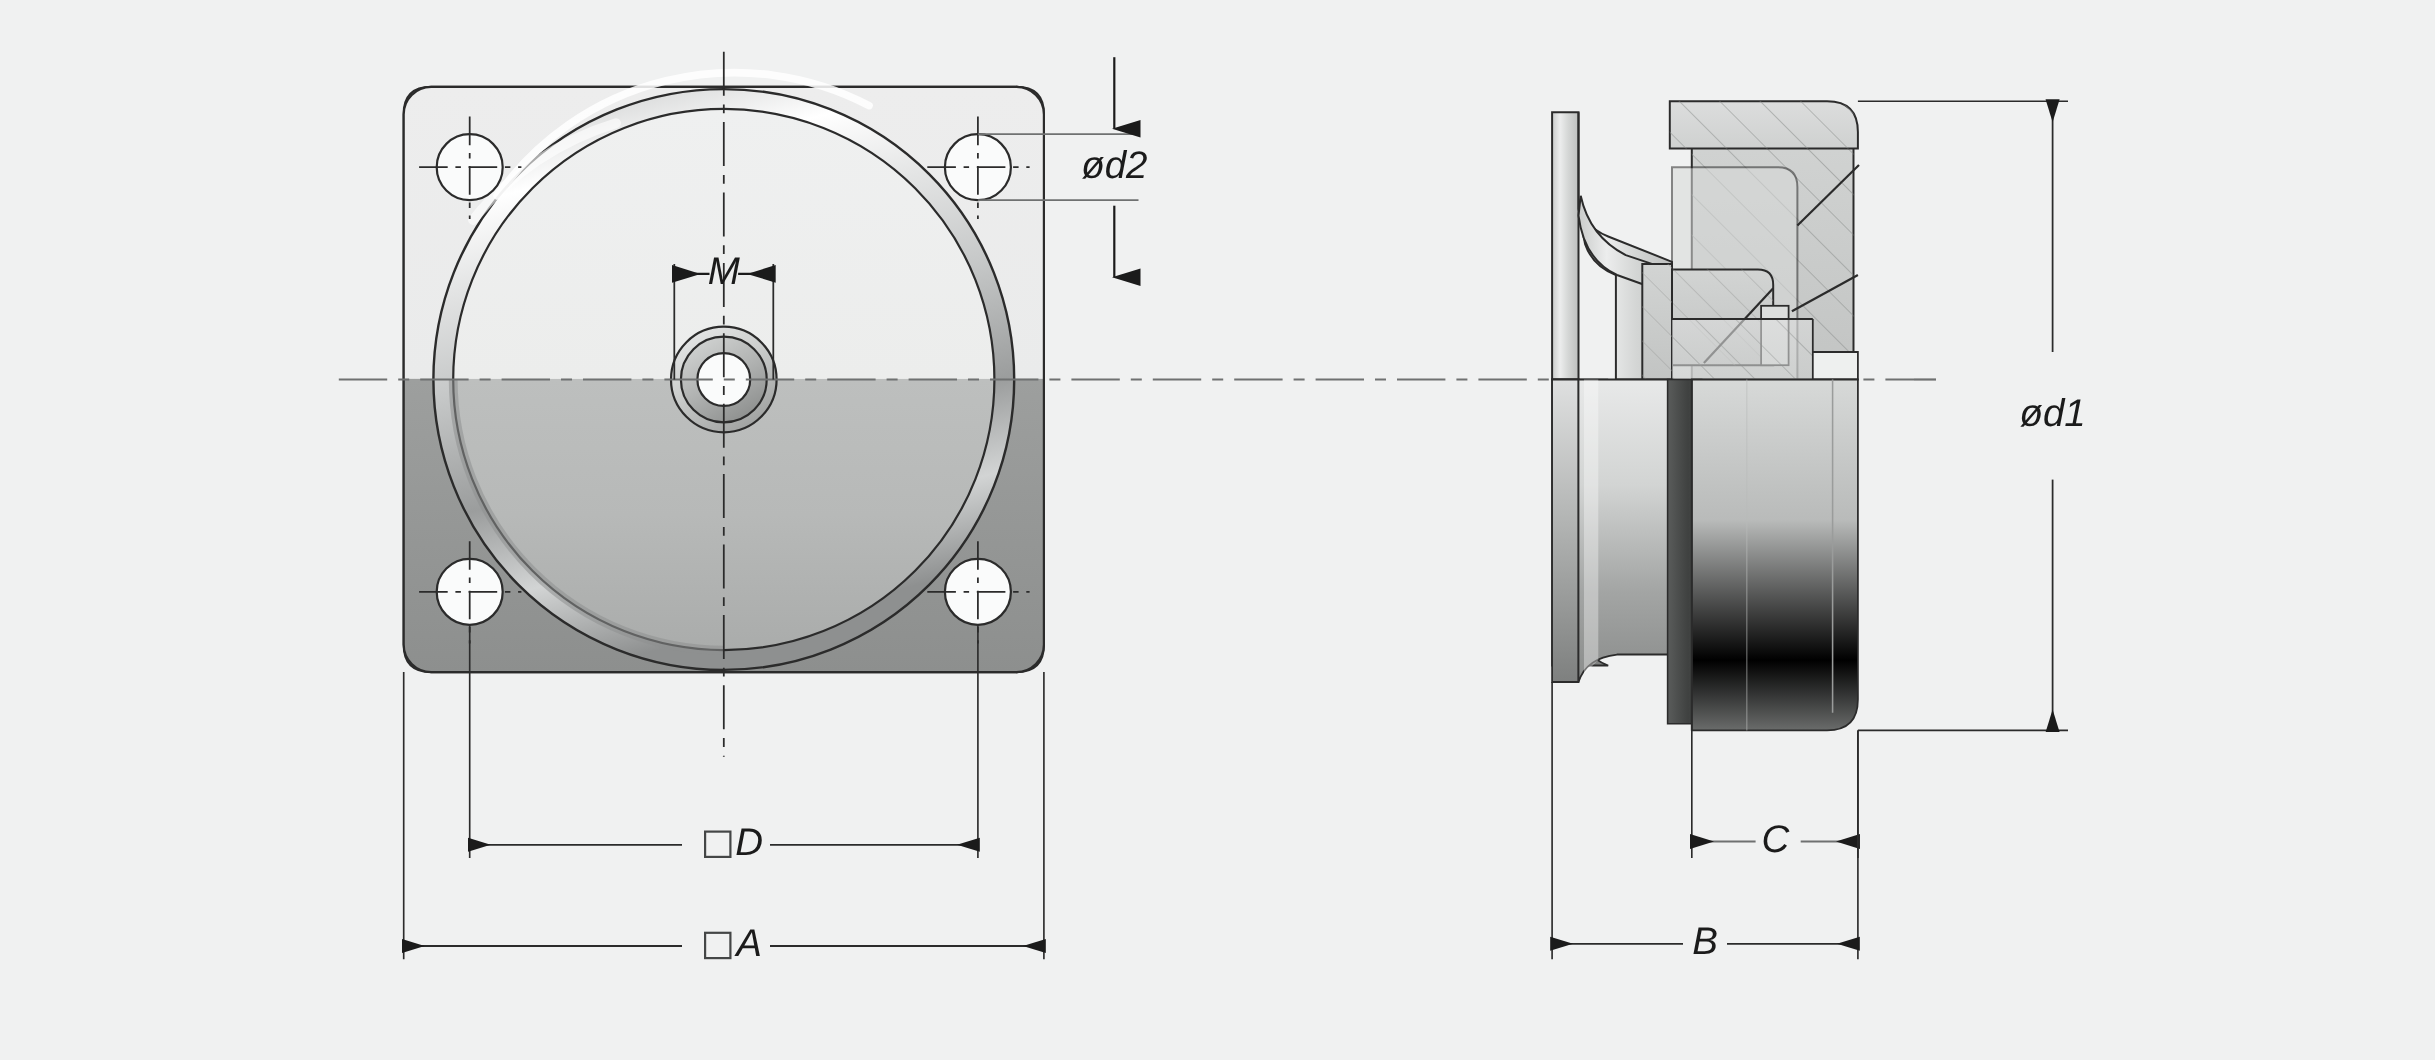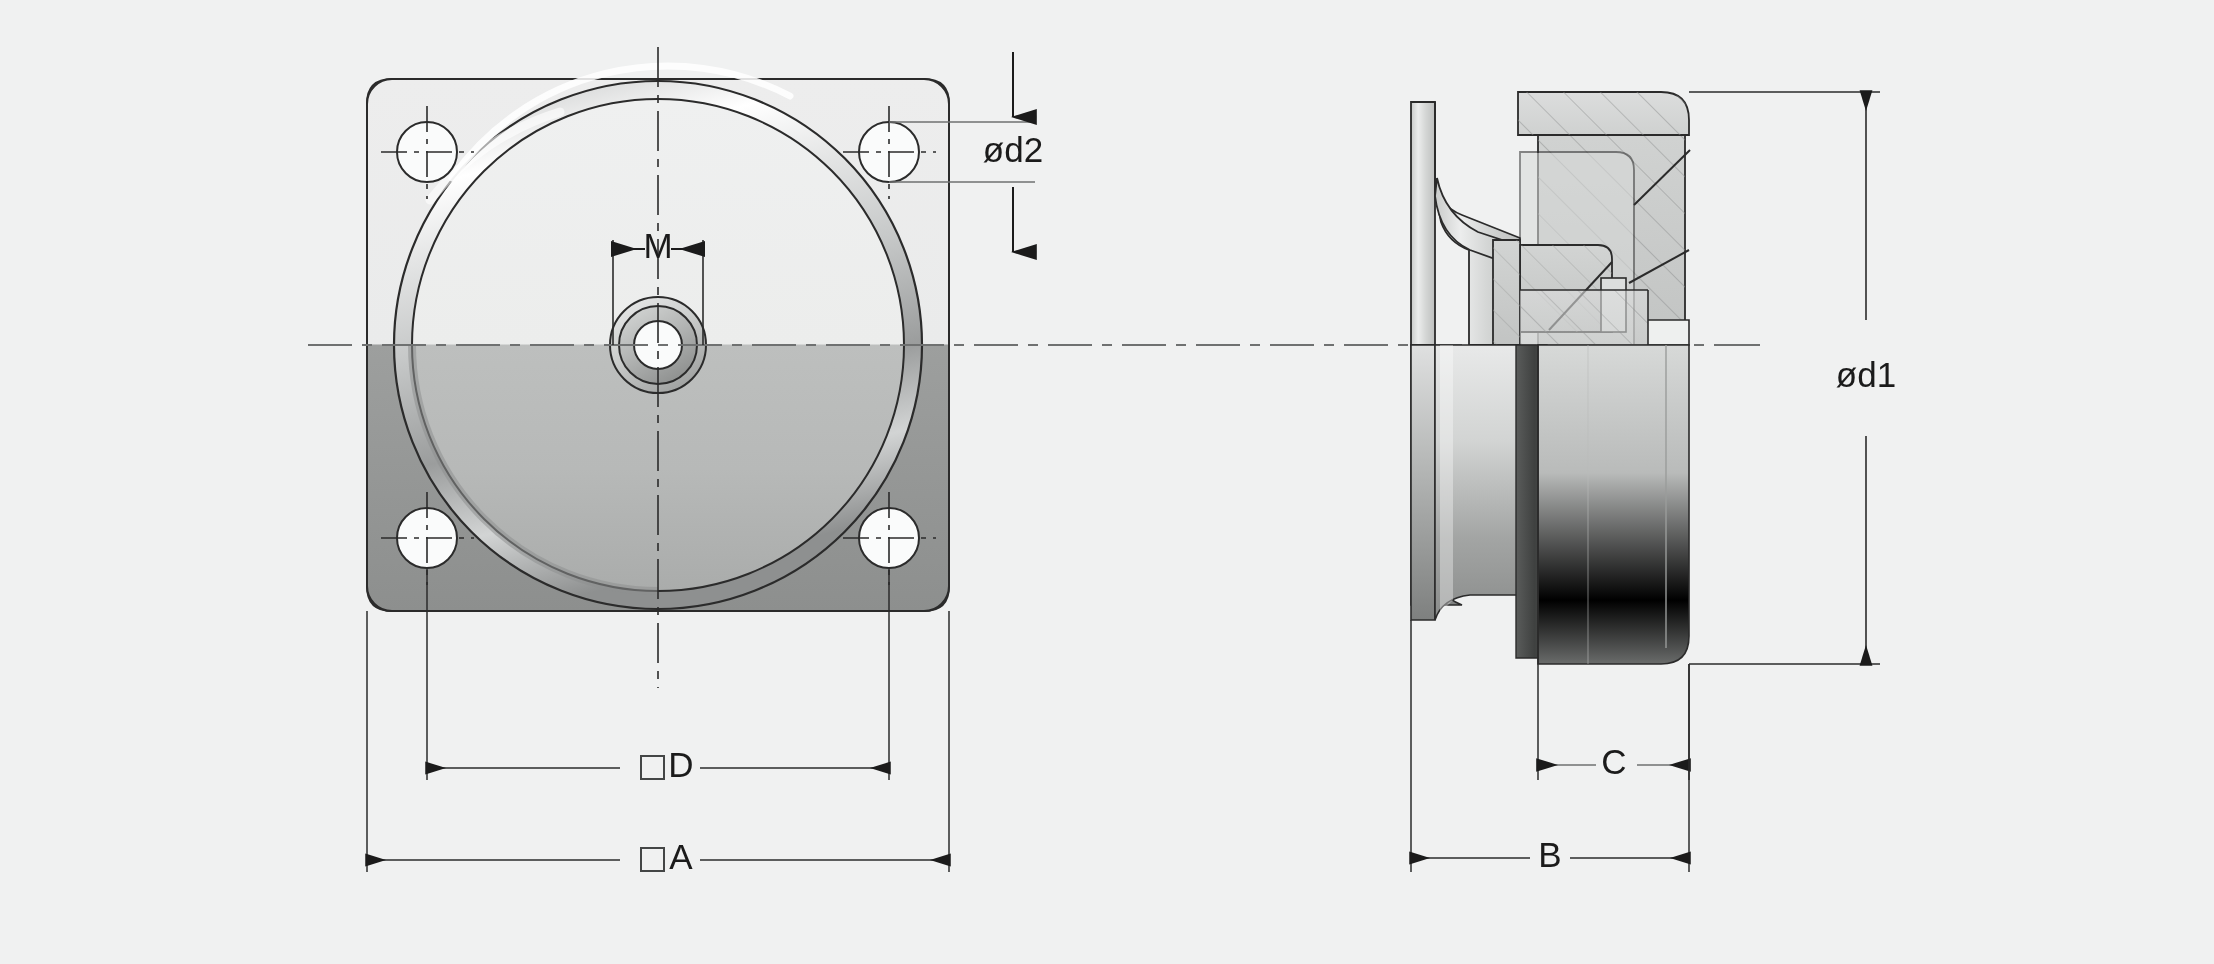--- a/index.html
+++ b/index.html
@@ -11,20 +11,21 @@
     width: 2214px;
     height: 964px;
     overflow: hidden;
     font-family: "Liberation Sans", sans-serif;
   }
   #drawing-root {
     position: relative;
     width: 2214px;
     height: 964px;
     background: #f0f1f1;
+    font-style: italic;
   }
   svg.dwg {
     display: block;
     width: 2214px;
     height: 964px;
   }
   .dim-text {
     font-family: "Liberation Sans", sans-serif;
     font-size: 35px;
     fill: #1b1b1b;

